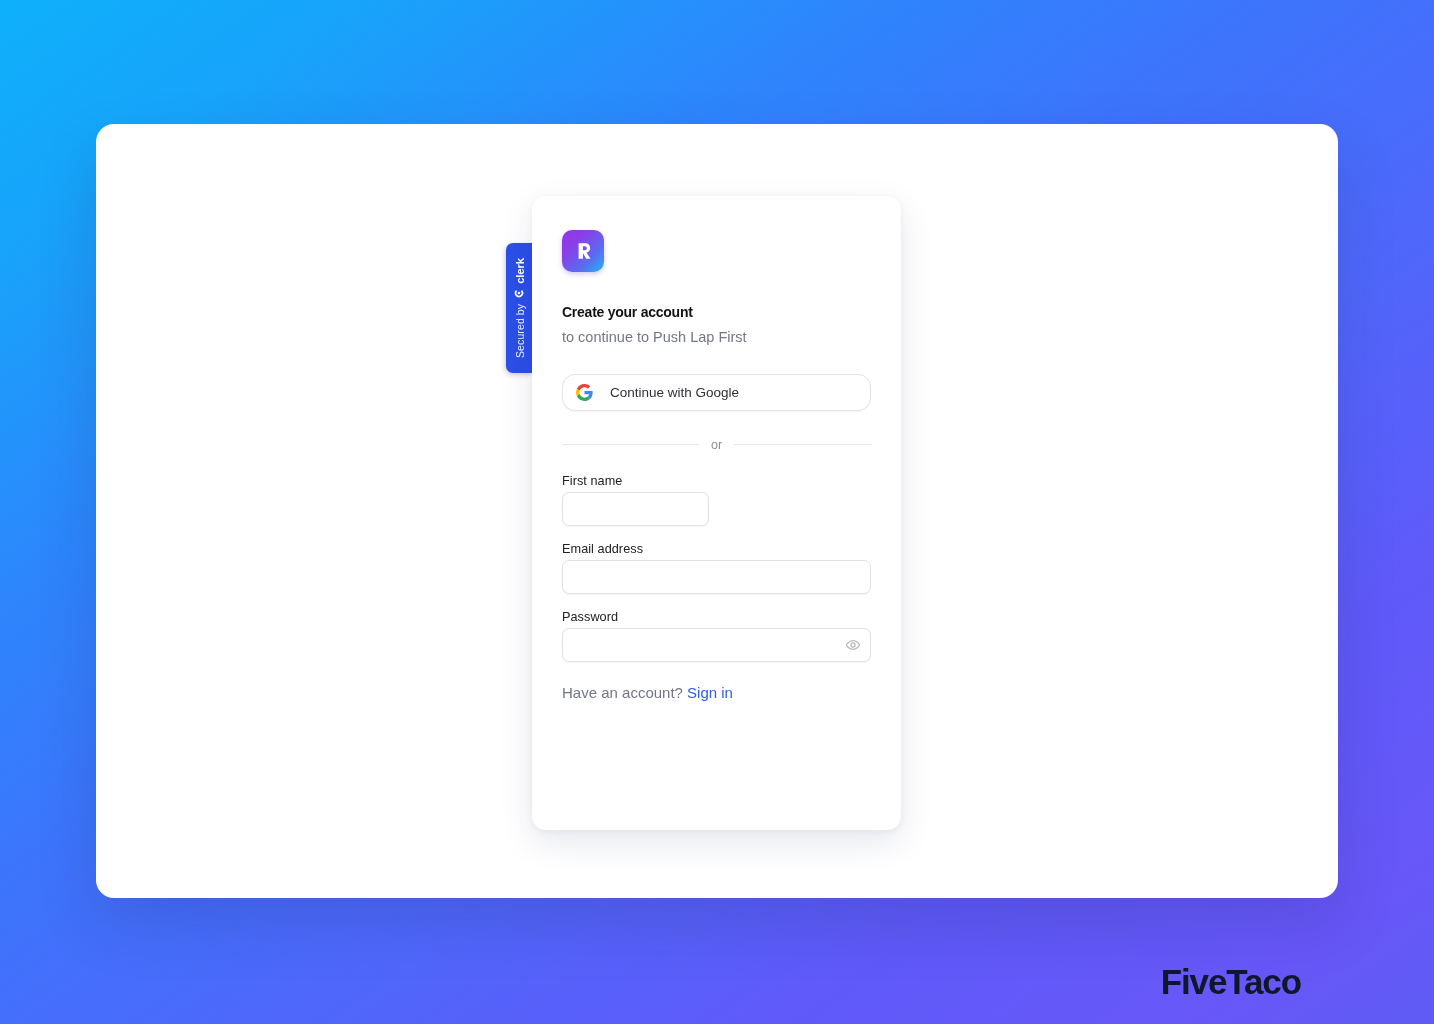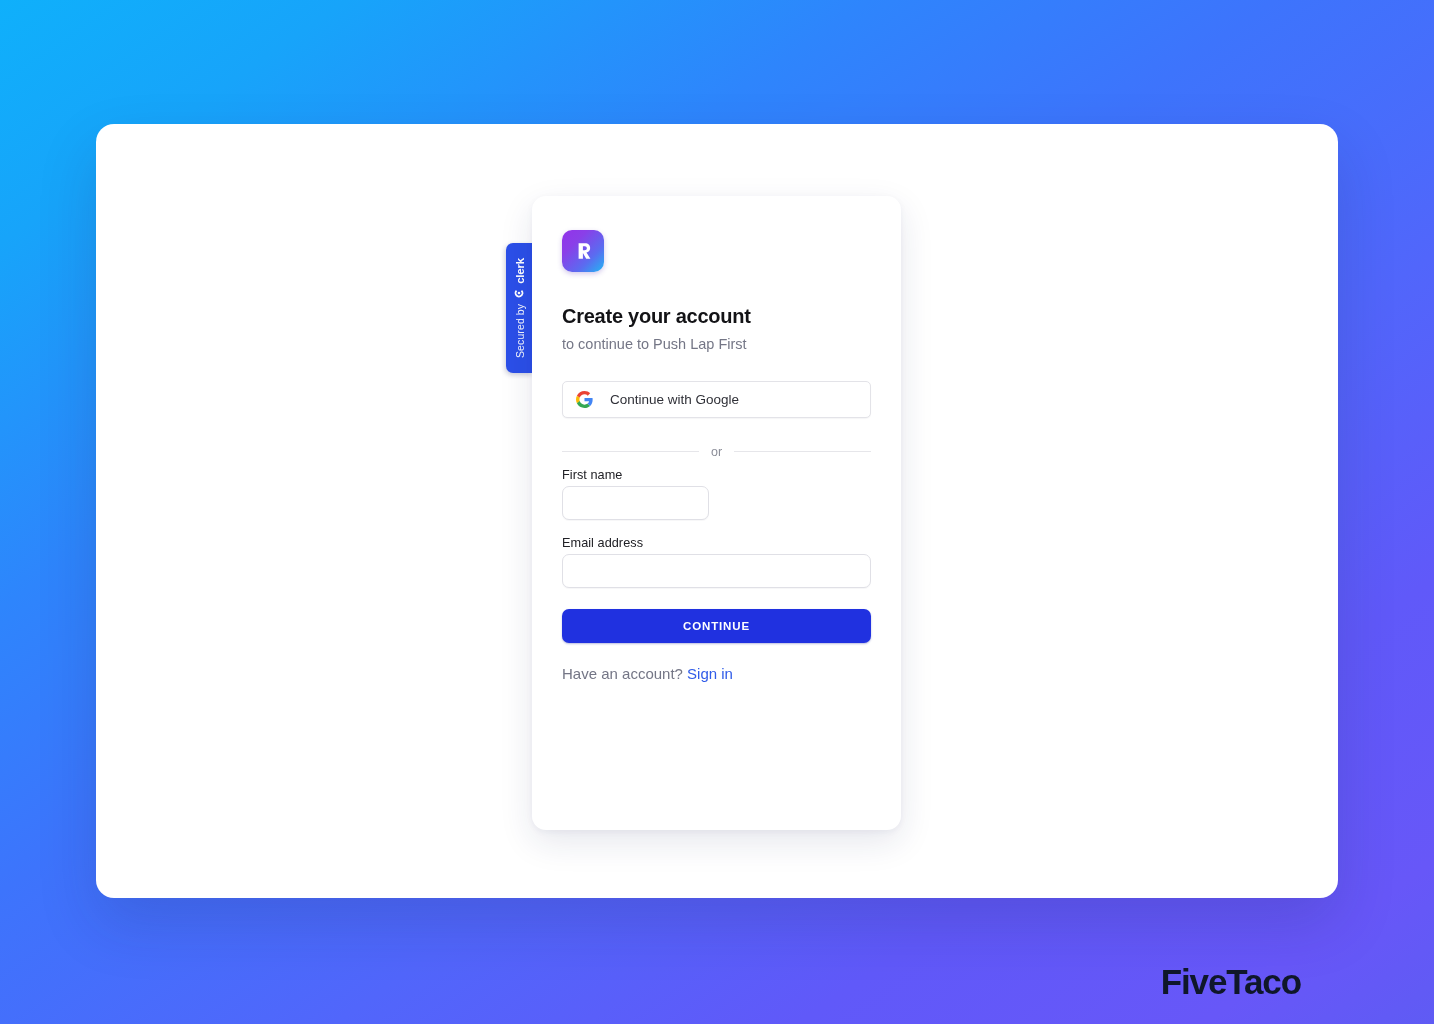--- a/index.html
+++ b/index.html
@@ -99,41 +99,41 @@
     background: linear-gradient(135deg, #9333EA 0%, #8A3FE8 30%, #5B6BF0 68%, #22B6F3 100%);
     display: flex;
     align-items: center;
     justify-content: center;
     box-shadow: 0 2px 5px rgba(80, 40, 180, 0.25);
   }
   .app-logo svg { display: block; }
 
   .card-title {
     margin-top: 32px;
-    font-size: 20px;
+    font-size: 14px;
     font-weight: 700;
     color: #131316;
     letter-spacing: -0.25px;
     line-height: 1.2;
   }
   .card-subtitle {
     margin-top: 7px;
     font-size: 14.5px;
     color: #747686;
     line-height: 1.3;
   }
 
   
   .social-btn {
     margin-top: 27px;
     width: 309px;
     height: 37px;
     background: #ffffff;
     border: 1px solid #e3e3e8;
-    border-radius: 5px;
+    border-radius: 13px;
     display: flex;
     align-items: center;
     padding: 0 13px;
     cursor: pointer;
     box-shadow: 0 1px 1px rgba(25, 28, 60, 0.04);
   }
   .g-icon { width: 17px; height: 17px; flex: 0 0 auto; }
   .social-label {
     margin-left: 17px;
     font-size: 13.5px;
@@ -154,21 +154,21 @@
     flex: 1;
     height: 1px;
     background: #e6e6ea;
   }
   .divider-text {
     font-size: 12.5px;
     color: #8b8d98;
   }
 
   
-  .form { margin-top: 9px; width: 309px; }
+  .form { margin-top: 22px; width: 309px; }
 
   .field-row {
     display: flex;
     gap: 14px;
   }
   .field { margin-bottom: 16px; }
   .field-half { width: 147px; }
   .field-full { width: 309px; }
 
   .field-label {
@@ -307,22 +307,33 @@
         <label class="field-label">First name</label>
         <input class="field-input" type="text" placeholder="" style="">
       </div>
     </div>
 
     <div class="field field-full">
       <label class="field-label">Email address</label>
       <input class="field-input" type="email" placeholder="" style="">
     </div>
 
-
-    <button class="continue-btn">CONTINUE</button>
+    <div class="field field-full">
+      <label class="field-label">Password</label>
+      <div class="password-wrap">
+        <input class="field-input" type="password" placeholder="" style="">
+        <button class="eye-btn" aria-label="show password">
+          <svg width="16" height="16" viewBox="0 0 24 24" aria-hidden="true">
+            <path d="M12 5.5c-5 0-9 4.2-10 6.5 1 2.3 5 6.5 10 6.5s9-4.2 10-6.5c-1-2.3-5-6.5-10-6.5z" fill="none" stroke="#b6b6bf" stroke-width="1.8"></path>
+            <circle cx="12" cy="12" r="3.1" fill="none" stroke="#b6b6bf" stroke-width="1.8"></circle>
+          </svg>
+        </button>
+      </div>
+    </div>
+
   </div>
 
   <div class="card-footer">
     <span>Have an account?</span>
     <a class="signin-link" href="#">Sign in</a>
   </div>
 </div>
 
 <div class="watermark">FiveTaco</div>
 

